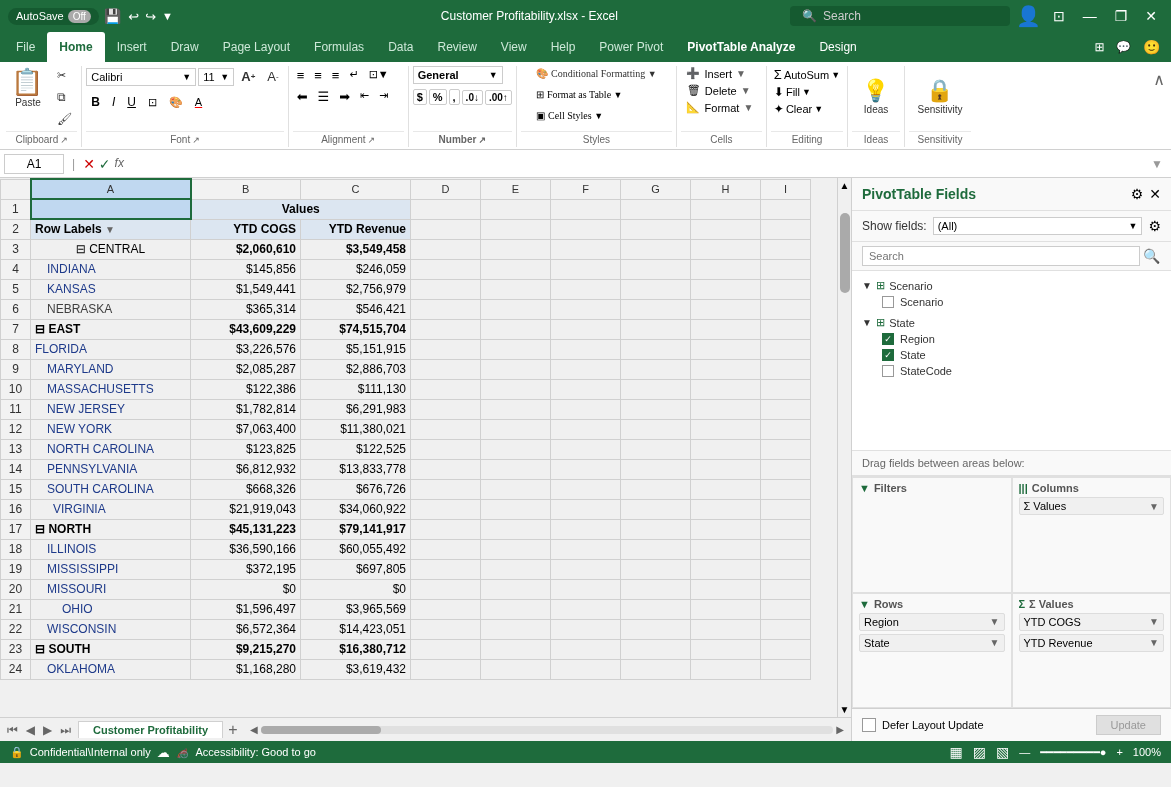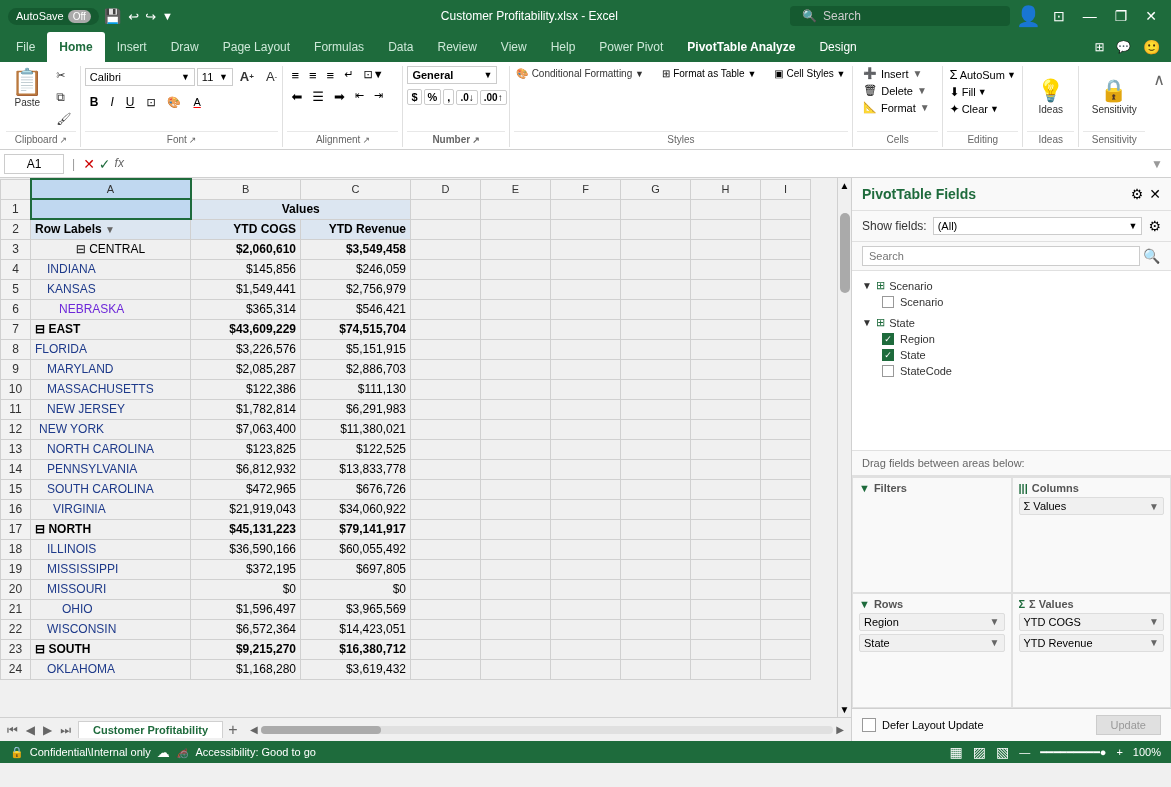--- a/index.html
+++ b/index.html
@@ -663,21 +663,21 @@
           <div class="num-btn" style="font-size:10px;">.00↑</div>
         </div>
       </div>
       <div class="ribbon-group-label">
         <span>Number</span>
         <span style="cursor:pointer; font-size:9px;">↗</span>
       </div>
     </div>
 
     <div class="ribbon-group styles-group">
-      <div class="ribbon-group-content styles-row" style="flex-direction:row; gap:6px;">
+      <div class="ribbon-group-content styles-row" style="flex-direction:column; gap:6px;font-family:Liberation Serif, serif;">
         <div class="style-item style-conditional">
           <span>🎨</span>
           <span>Conditional Formatting</span>
           <span style="font-size:9px;">▼</span>
         </div>
         <div class="style-item">
           <span>⊞</span>
           <span>Format as Table</span>
           <span style="font-size:9px;">▼</span>
         </div>
@@ -864,21 +864,21 @@
               <td></td>
                 <td></td>
               <td></td>
                 <td></td>
               <td></td>
                 <td></td>
             </tr>
 
             <tr>
               <td class="row-header">6</td>
-              <td style="color:#6d28d9; padding-left:28px;">NEBRASKA</td>
+              <td style="color:#404040; padding-left:16px;">NEBRASKA</td>
               <td class="numeric">$365,314</td>
               <td class="numeric">$546,421</td>
               <td></td>
                 <td></td>
               <td></td>
                 <td></td>
               <td></td>
                 <td></td>
             </tr>
 
@@ -942,21 +942,21 @@
               <td></td>
                 <td></td>
               <td></td>
                 <td></td>
               <td></td>
                 <td></td>
             </tr>
 
             <tr>
               <td class="row-header">12</td>
-              <td style="color:#1e3a8a; padding-left:8px;">NEW YORK</td>
+              <td style="color:#1e3a8a; padding-left:16px;">NEW YORK</td>
               <td class="numeric">$7,063,400</td>
               <td class="numeric">$11,380,021</td>
               <td></td>
                 <td></td>
               <td></td>
                 <td></td>
               <td></td>
                 <td></td>
             </tr>
 
@@ -982,21 +982,21 @@
                 <td></td>
               <td></td>
                 <td></td>
               <td></td>
                 <td></td>
             </tr>
 
             <tr>
               <td class="row-header">15</td>
               <td style="color:#1e3a8a; padding-left:16px;">SOUTH CAROLINA</td>
-              <td class="numeric">$472,965</td>
+              <td class="numeric">$668,326</td>
               <td class="numeric">$676,726</td>
               <td></td>
                 <td></td>
               <td></td>
                 <td></td>
               <td></td>
                 <td></td>
             </tr>
 
             <tr>

